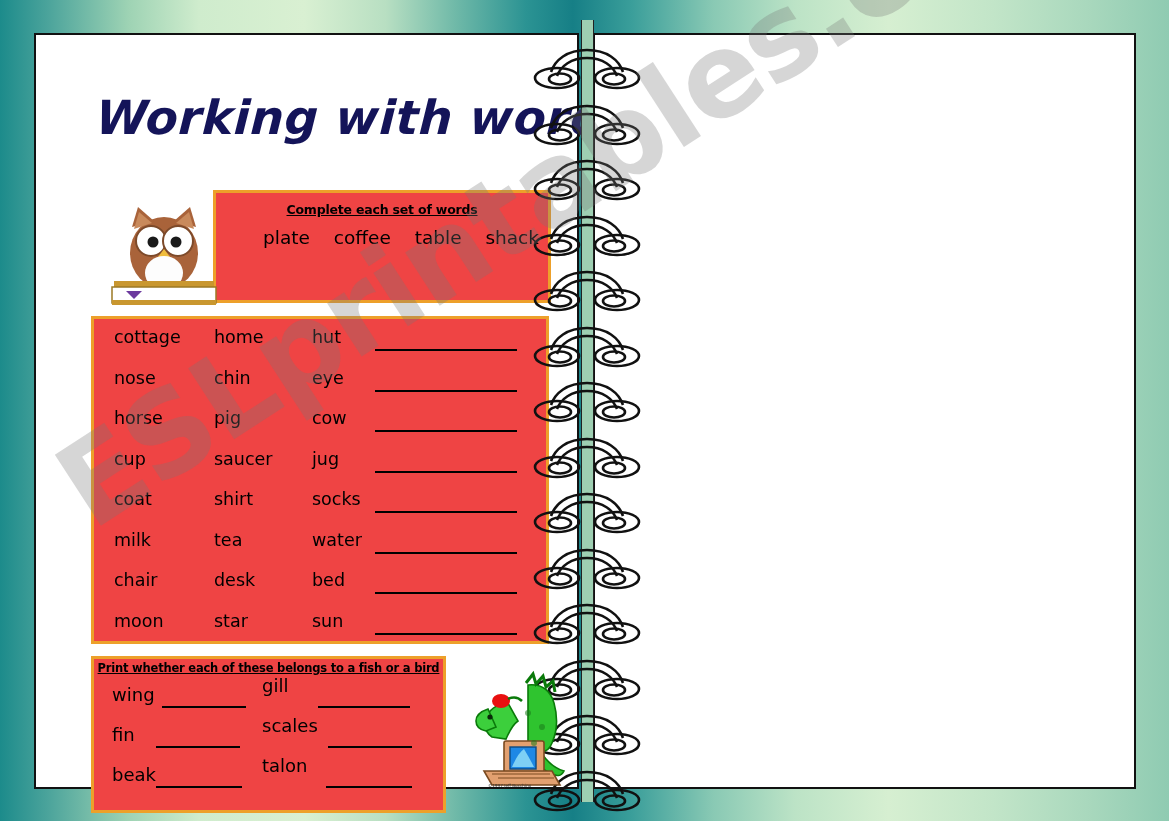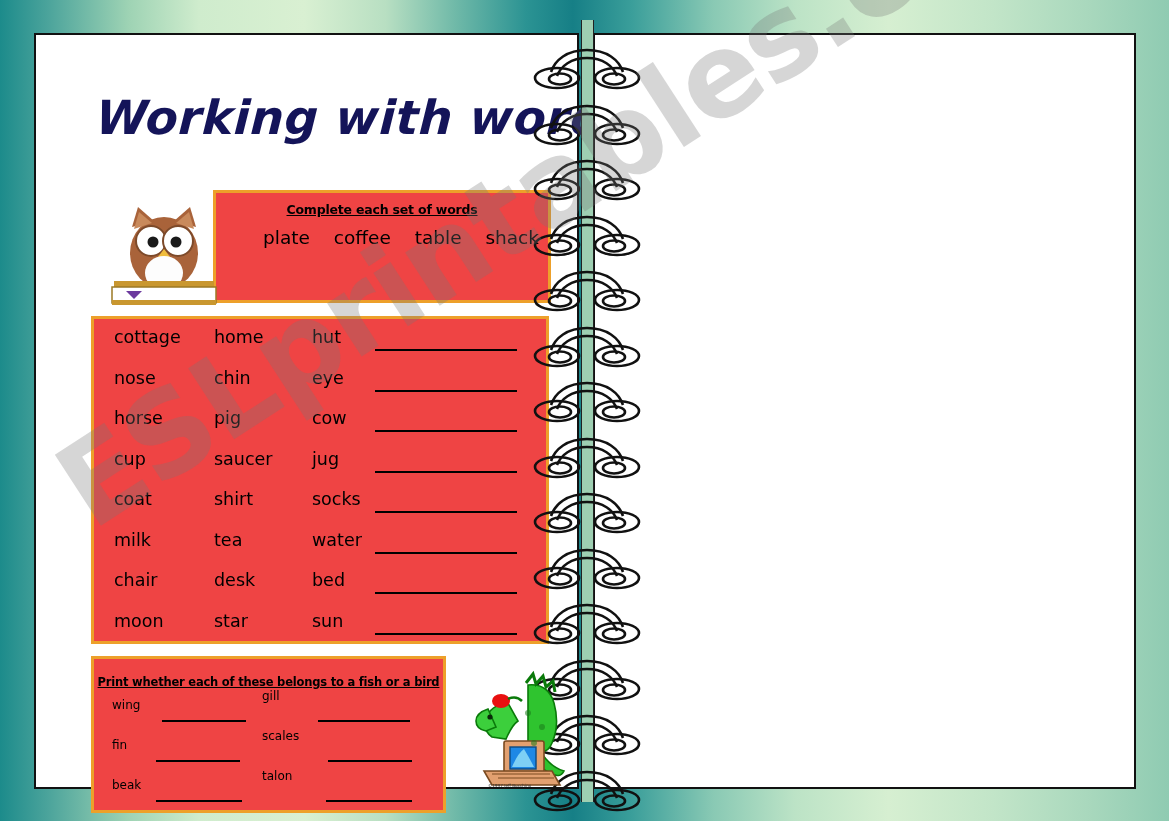--- a/index.html
+++ b/index.html
@@ -90,22 +90,22 @@
   .set-row .c1 { position:absolute; left:20px;  top:8px; }
   .set-row .c2 { position:absolute; left:120px; top:8px; }
   .set-row .c3 { position:absolute; left:218px; top:8px;text-align:center; }
   .set-row .blank {
     position:absolute; left:281px; top:30px; width:142px;
     border-bottom:2px solid #000;
   }
 
   
   #fishbird-box { left:55px; top:621px; width:355px; height:157px; }
-  #fishbird-box .hdr { margin-top:16px; font-size:11.5px; }
-  .fb-row { position:relative; height:40px; font-size:12px; white-space:nowrap; }
+  #fishbird-box .hdr { margin-top:2px; font-size:11.5px; }
+  .fb-row { position:relative; height:40px; font-size:18px; white-space:nowrap; }
   .fb-row .l1 { position:absolute; left:18px; top:9px; }
   .fb-row .b1 { position:absolute; top:31px; border-bottom:2px solid #000; }
   .fb-row .l2 { position:absolute; left:168px; top:0; }
   .fb-row .b2 { position:absolute; top:31px; border-bottom:2px solid #000; }
 
   
   .art { position:absolute; }
   #owl-left-art  { left:72px;  top:166px;  width:112px; height:108px; z-index:7; }
   #dragon-art    { left:432px; top:632px;  width:106px; height:122px; z-index:7; }
   .art-credit {

